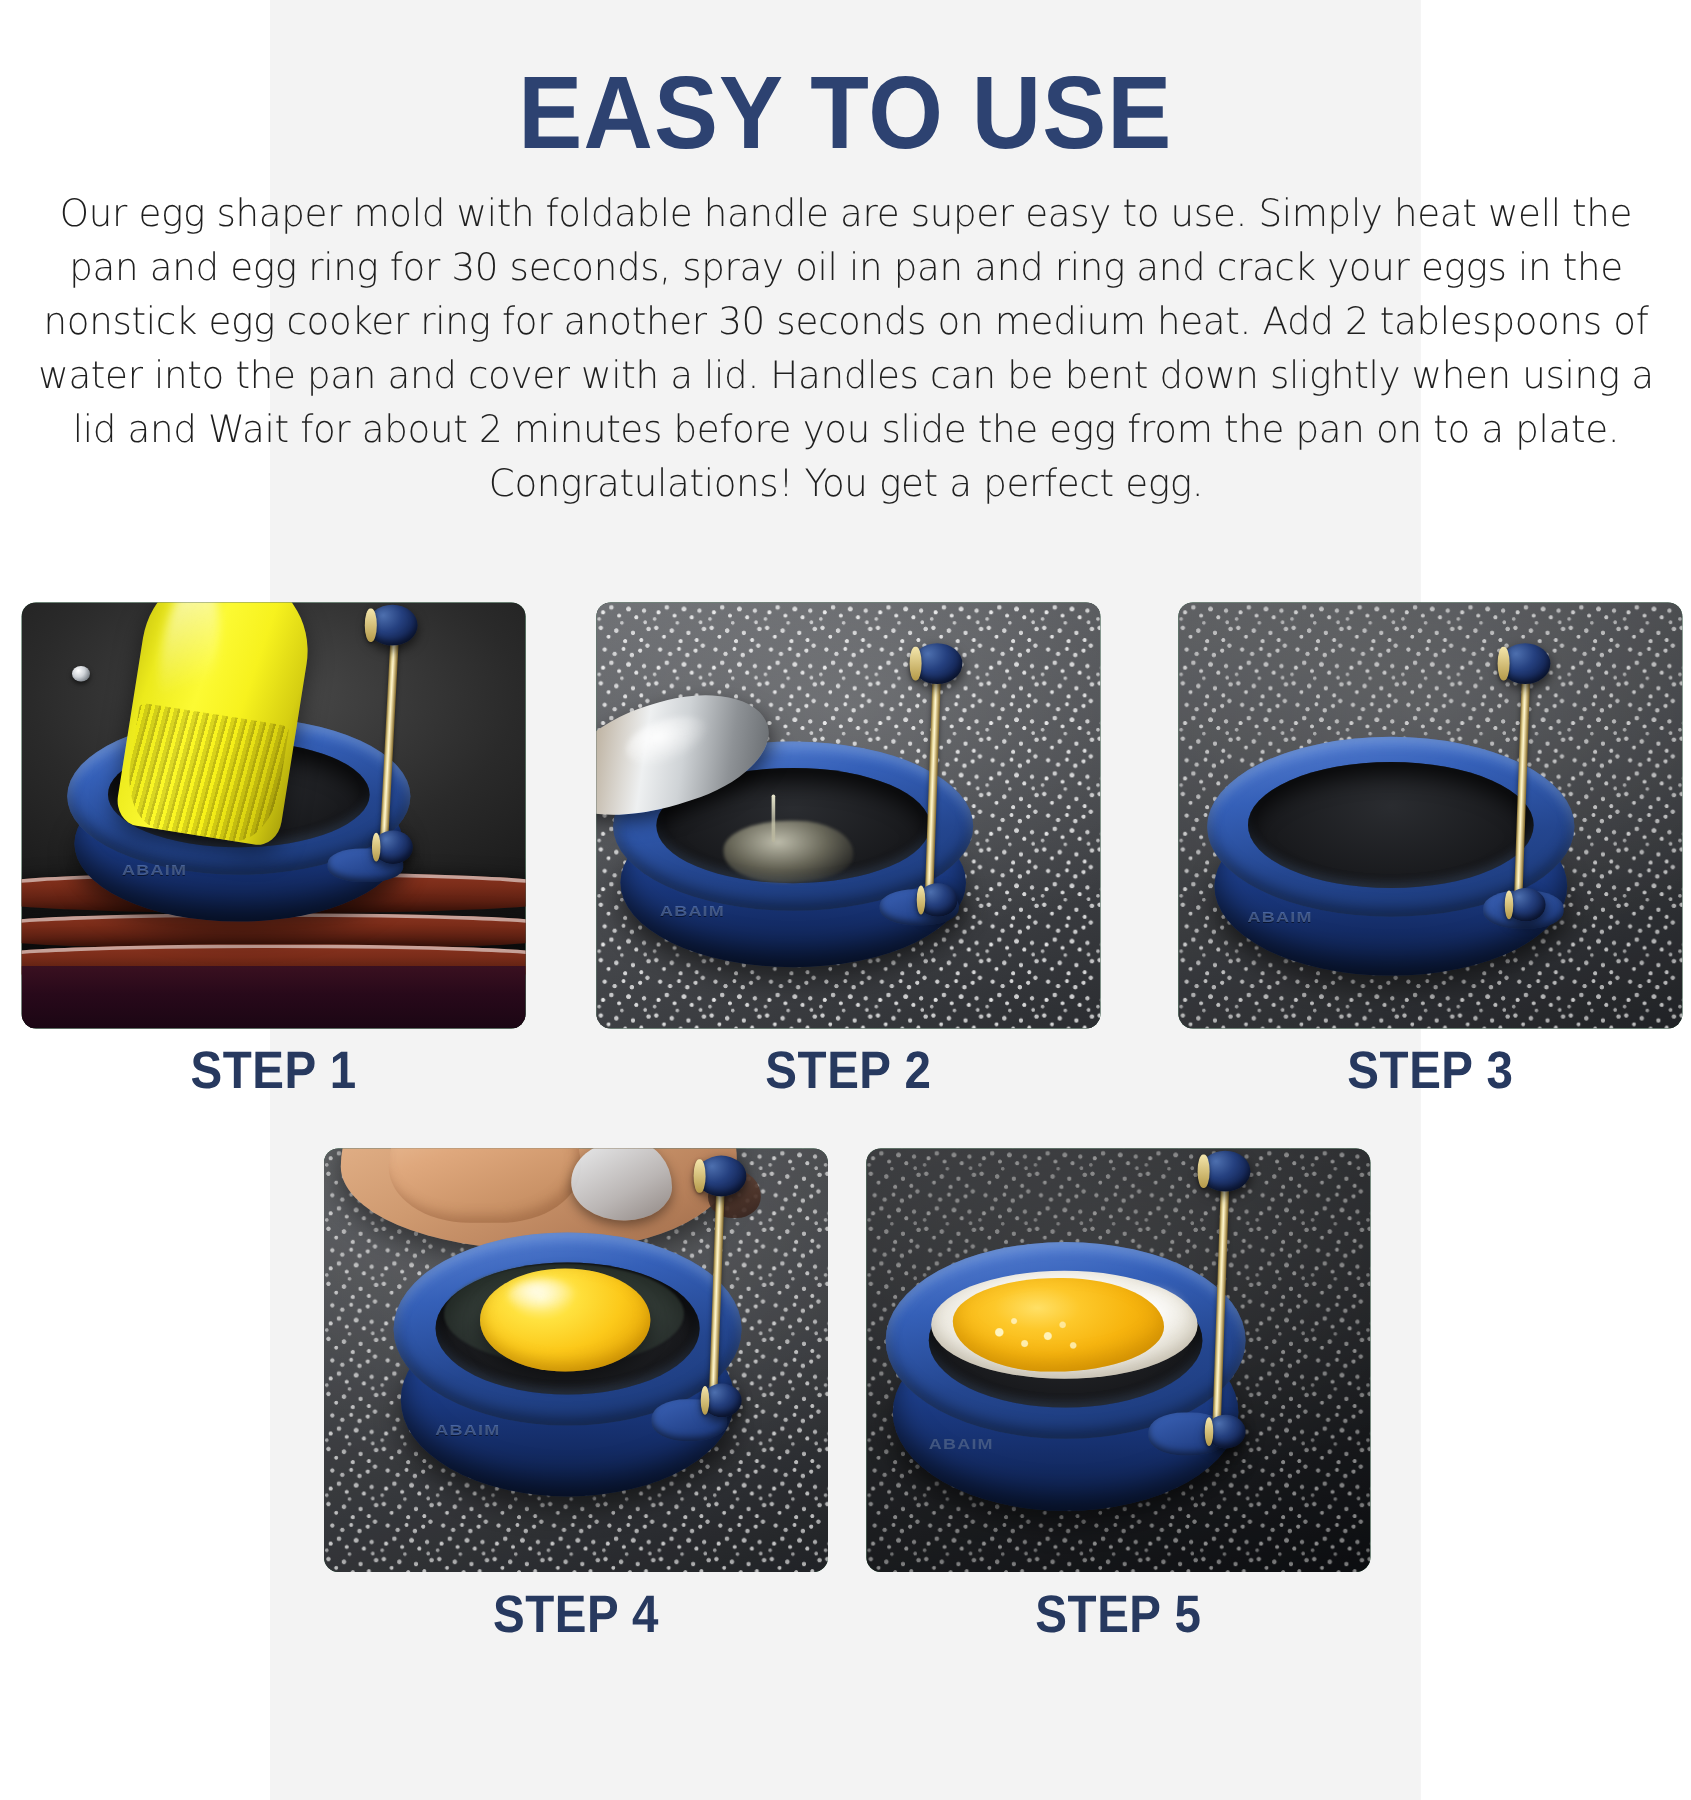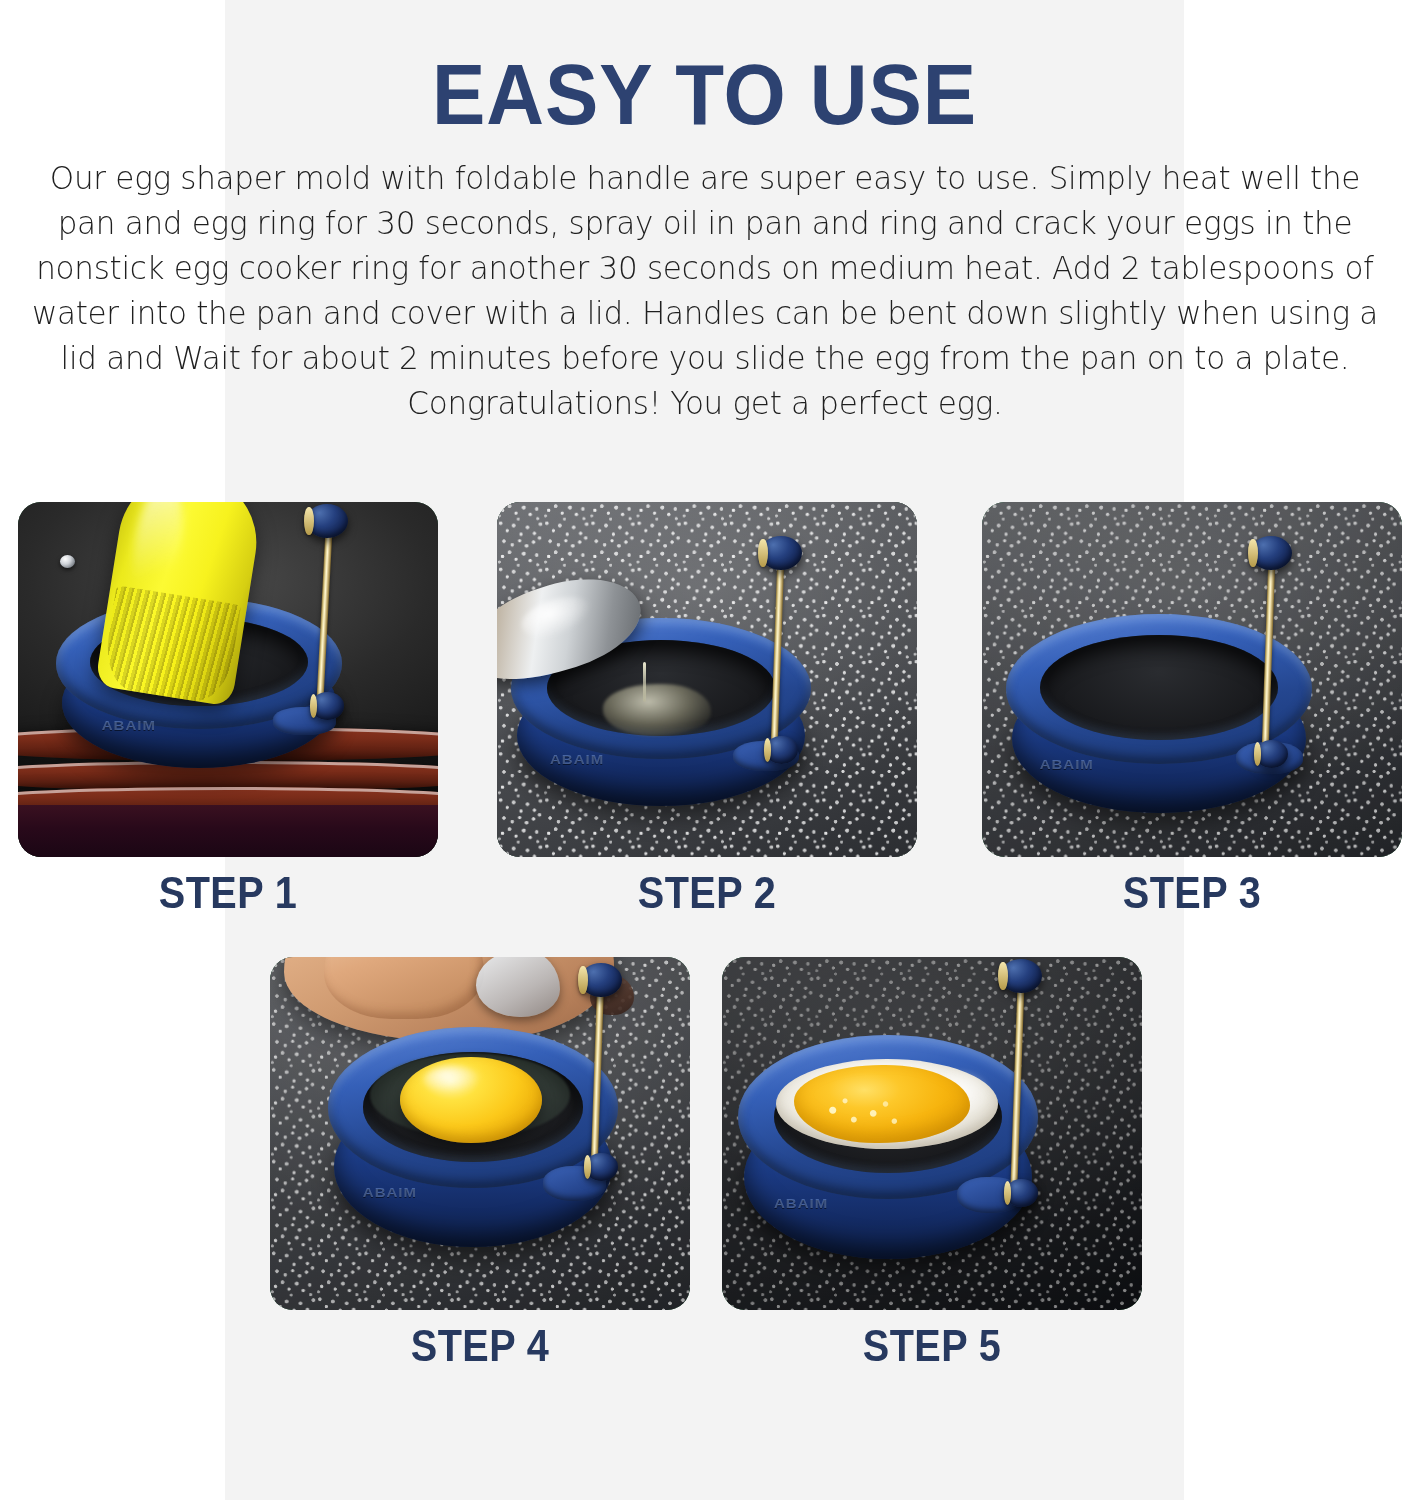--- a/index.html
+++ b/index.html
@@ -61,21 +61,21 @@
 
   
   .row { position: absolute; left: 0; width: 1409px; }
   .row-1 { top: 502px; }
   .row-2 { top: 957px; }
 
   .cell { position: absolute; }
 
   .photo {
     position: relative;
-    border-radius: 23px;
+    border-radius: 12px;
     overflow: hidden;
     background: #14532d;
   }
 
   .caption {
     margin-top: 10px;
     text-align: center;
     color: #27395f;
     font-family: "Liberation Sans", sans-serif;
     font-weight: bold;

